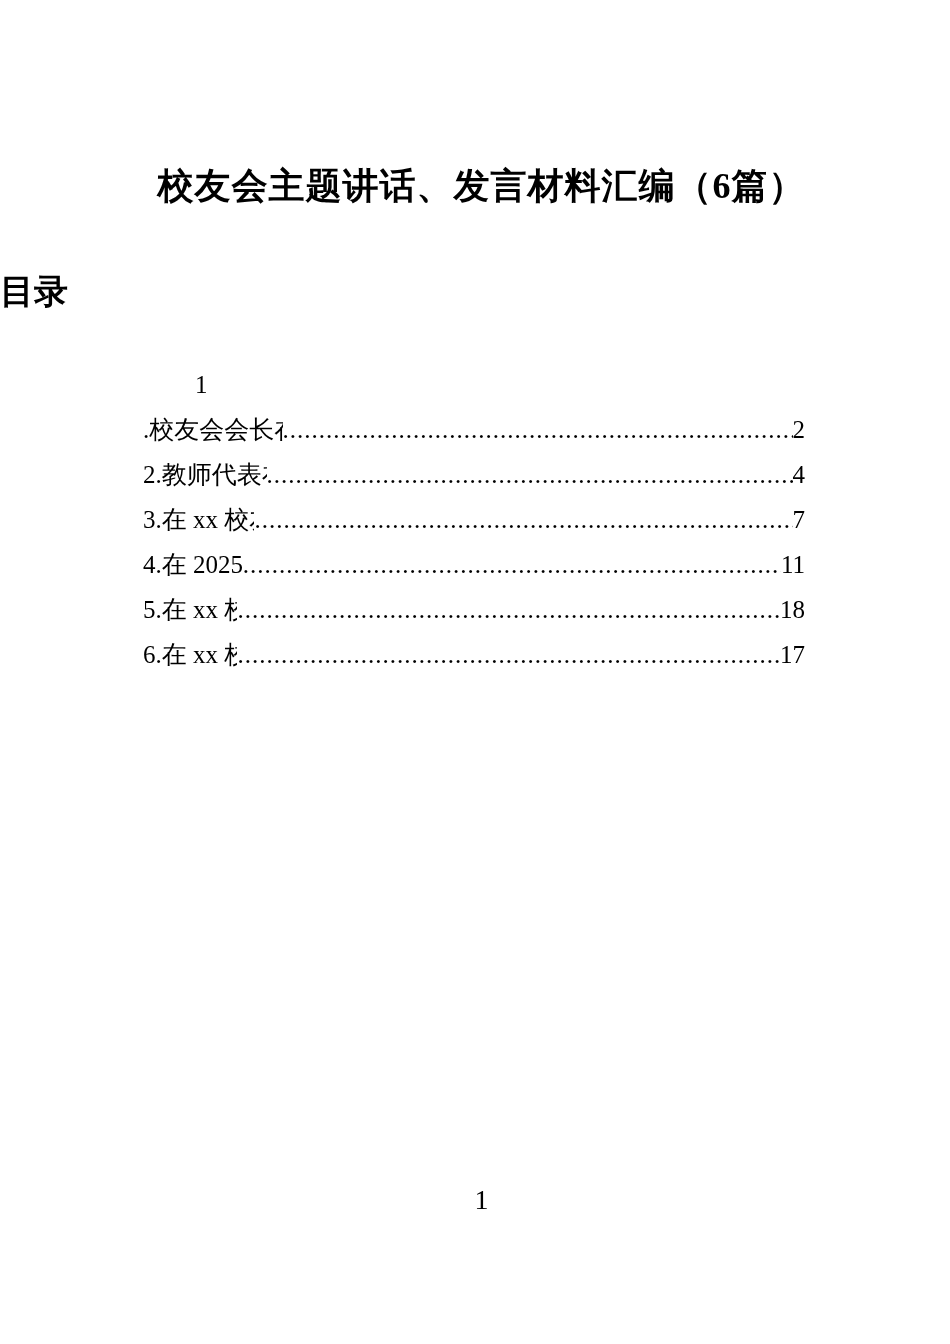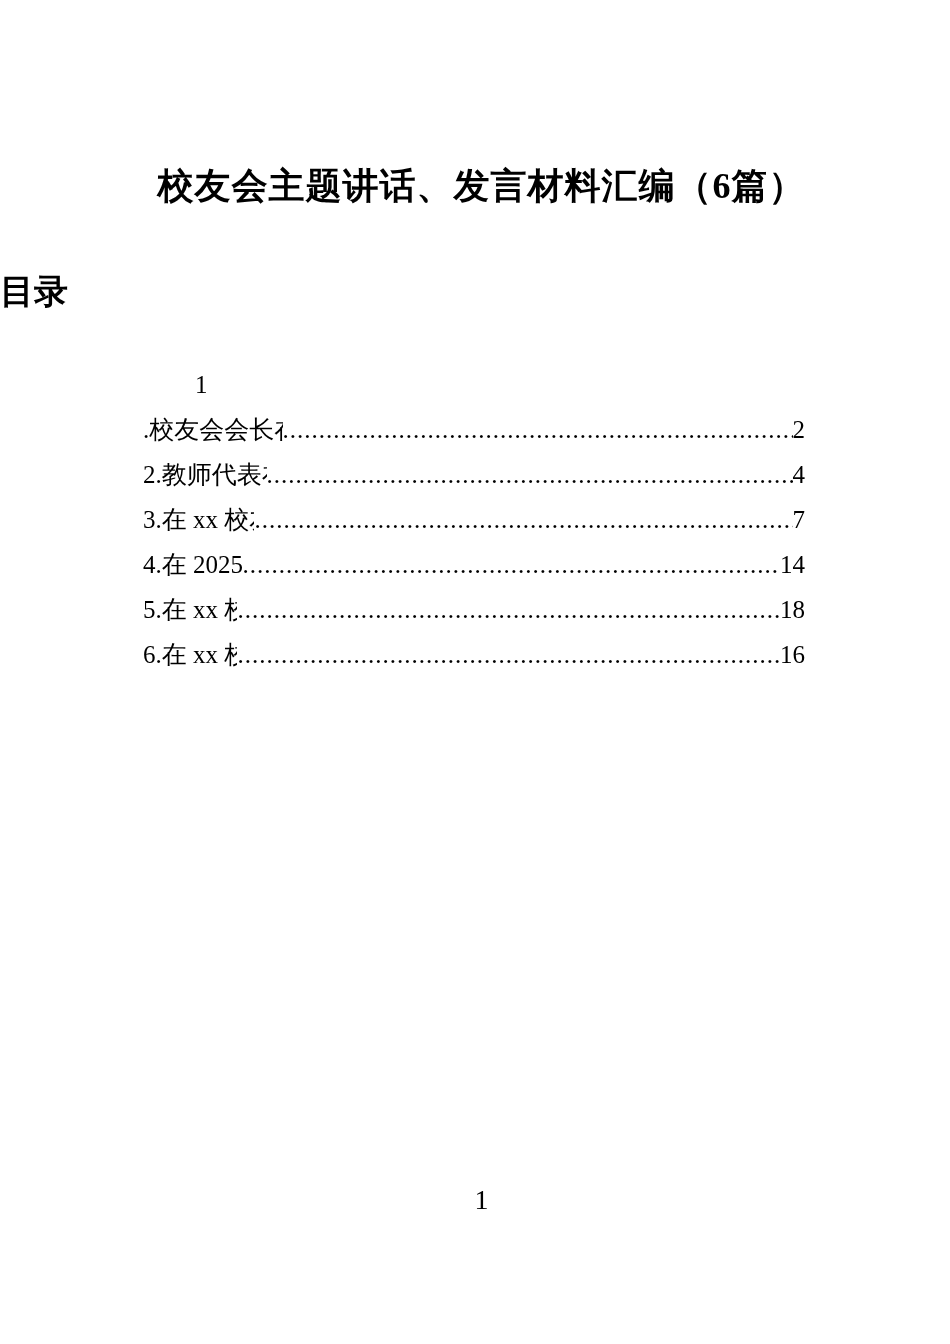--- a/index.html
+++ b/index.html
@@ -111,32 +111,32 @@
 
     <div class="toc-line">
       <span class="toc-text">3.在 xx 校友会 2025 年秋季理事会上的致辞</span>
       <span class="toc-dots">........................................................................................................................................................................................................................................................................................................................</span>
       <span class="toc-page">7</span>
     </div>
 
     <div class="toc-line">
       <span class="toc-text">4.在 2025 年 xx 校友工作年会上的讲话</span>
       <span class="toc-dots">........................................................................................................................................................................................................................................................................................................................</span>
-      <span class="toc-page">14</span>
+      <span class="toc-page">11</span>
     </div>
 
     <div class="toc-line">
       <span class="toc-text">5.在 xx 校友会 xx 周年会庆上的致辞</span>
       <span class="toc-dots">........................................................................................................................................................................................................................................................................................................................</span>
       <span class="toc-page">18</span>
     </div>
 
     <div class="toc-line">
       <span class="toc-text">6.在 xx 校友会 2025 年年会上的发言</span>
       <span class="toc-dots">........................................................................................................................................................................................................................................................................................................................</span>
-      <span class="toc-page">16</span>
+      <span class="toc-page">17</span>
     </div>
 
   </div>
 
   <div class="footer-page-number">1</div>
 
 </div>
 
 </body></html>

